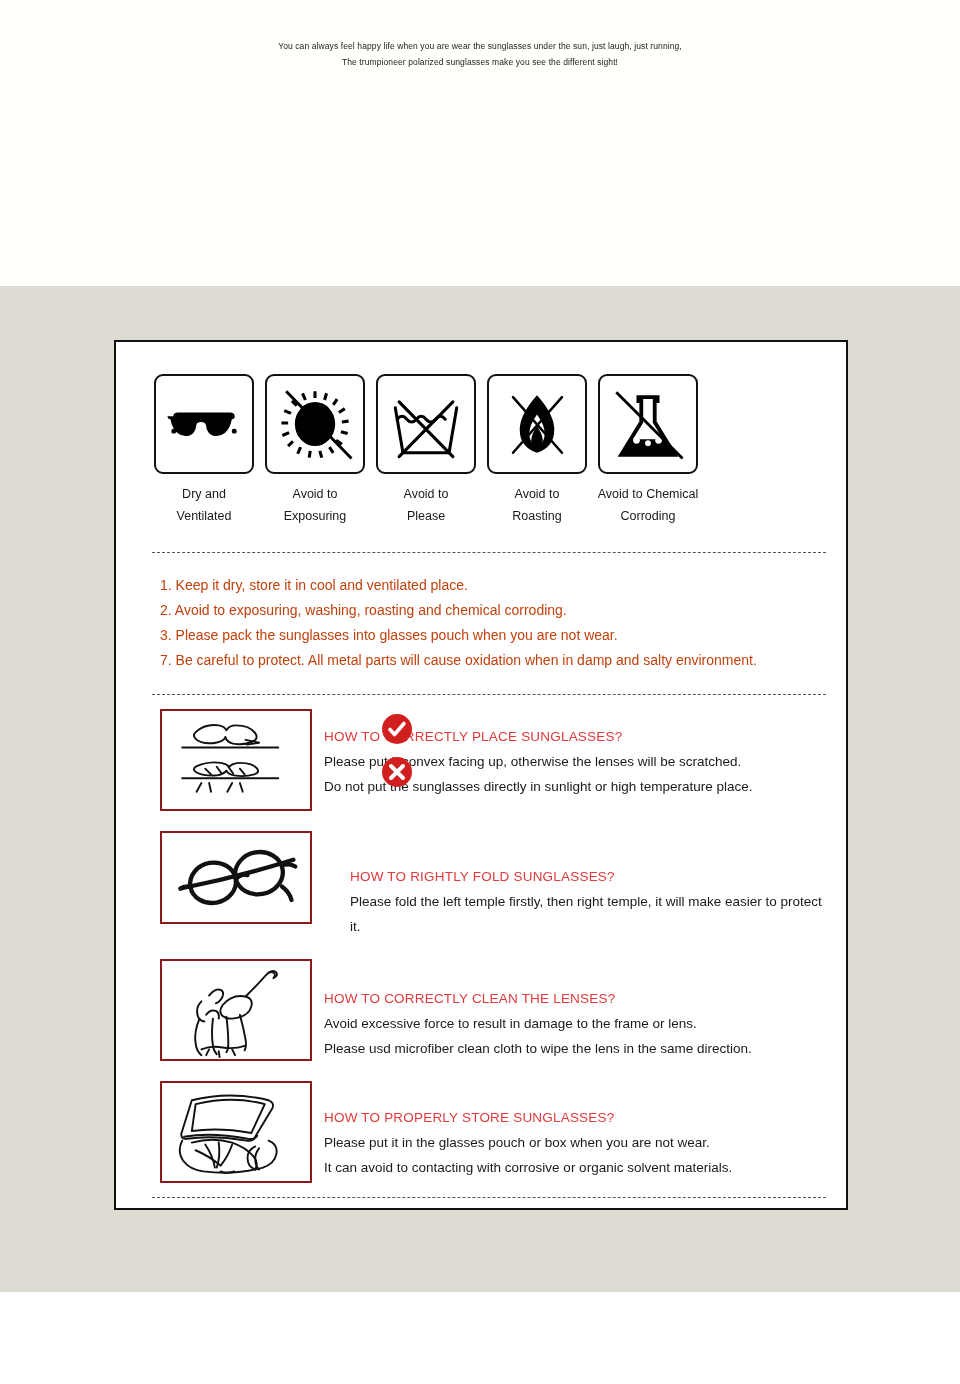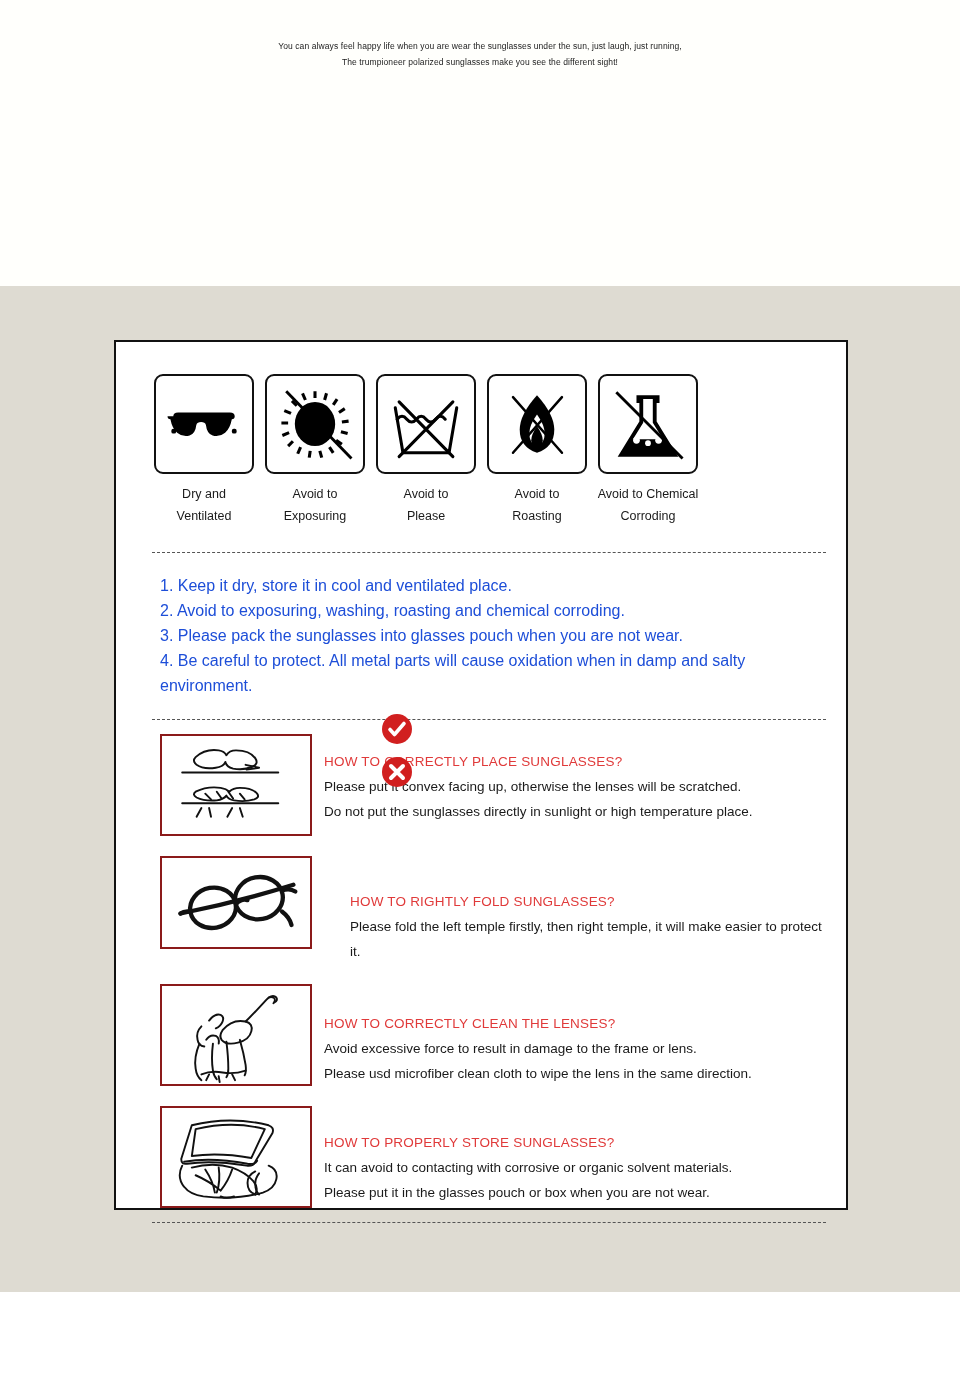--- a/index.html
+++ b/index.html
@@ -120,23 +120,23 @@
   .divider.d1 { margin-top: 25px; }
   .divider.d2 { margin-top: 21px; }
   .divider.d3 { margin-top: 14px; }
 
   
   .tips {
     margin-top: 20px;
     padding-left: 8px;
   }
   .tips .tip {
-    font-size: 16px;
+    font-size: 14px;
     line-height: 25px;
-    color: #1d4ed8;
+    color: #c2410c;
   }
 
   
   .howto {
     display: flex;
     align-items: flex-start;
     margin-top: 20px;
     padding-left: 8px;
   }
   .howto .thumb {
@@ -301,21 +301,21 @@
       </div>
 
     </div>
 
     <div class="divider d1"></div>
 
     <div class="tips">
       <div class="tip">1. Keep it dry, store it in cool and ventilated place.</div>
       <div class="tip">2. Avoid to exposuring, washing, roasting and chemical corroding.</div>
       <div class="tip">3. Please pack the sunglasses into glasses pouch when you are not wear.</div>
-      <div class="tip">4. Be careful to protect. All metal parts will cause oxidation when in damp and salty environment.</div>
+      <div class="tip">7. Be careful to protect. All metal parts will cause oxidation when in damp and salty environment.</div>
     </div>
 
     <div class="divider d2"></div>
 
     <div class="howto hw1">
       <div class="thumb">
         <svg viewBox="0 0 152 102">
           <g fill="none" stroke="#111" stroke-width="2" stroke-linecap="round" stroke-linejoin="round">
             <path d="M34 22 q10 -9 24 -7 q6 1 8 5 q3 -5 10 -5 q14 0 20 8 q4 6 -3 9 q-9 4 -20 2 q-7 -2 -8 -7 q-2 5 -10 6 q-13 2 -20 -3 q-5 -4 -1 -8 z"></path>
             <path d="M86 30 l14 3 l-13 2"></path>
@@ -392,22 +392,22 @@
             <path d="M30 62 q22 -6 42 0 q14 5 22 14 q6 7 2 14"></path>
             <path d="M34 70 q14 6 26 16 M44 64 q8 12 10 24 M58 62 q2 14 -2 26 M72 64 q-4 12 -12 22"></path>
             <path d="M96 66 q-8 4 -8 12 q0 9 8 12"></path>
             <path d="M100 68 q-4 5 -4 11 q0 7 4 11"></path>
             <path d="M60 92 q6 3 14 0"></path>
           </g>
         </svg>
       </div>
       <div class="txt">
         <div class="heading">HOW TO PROPERLY STORE SUNGLASSES?</div>
+        <div class="line">Please put it in the glasses pouch or box when you are not wear.</div>
         <div class="line">It can avoid to contacting with corrosive or organic solvent materials.</div>
-        <div class="line">Please put it in the glasses pouch or box when you are not wear.</div>
       </div>
     </div>
 
     <div class="divider d3"></div>
 
   </div>
 
   <div style="position:absolute;left:266px;top:372px;width:30px;height:30px;border-radius:50%;background:#d11f1f;">
     <svg viewBox="0 0 30 30" style="display:block;width:30px;height:30px;">
       <path d="M8 15.5 l4.5 5 l9.5 -11" fill="none" stroke="#fff" stroke-width="3.6" stroke-linecap="round" stroke-linejoin="round"></path>

